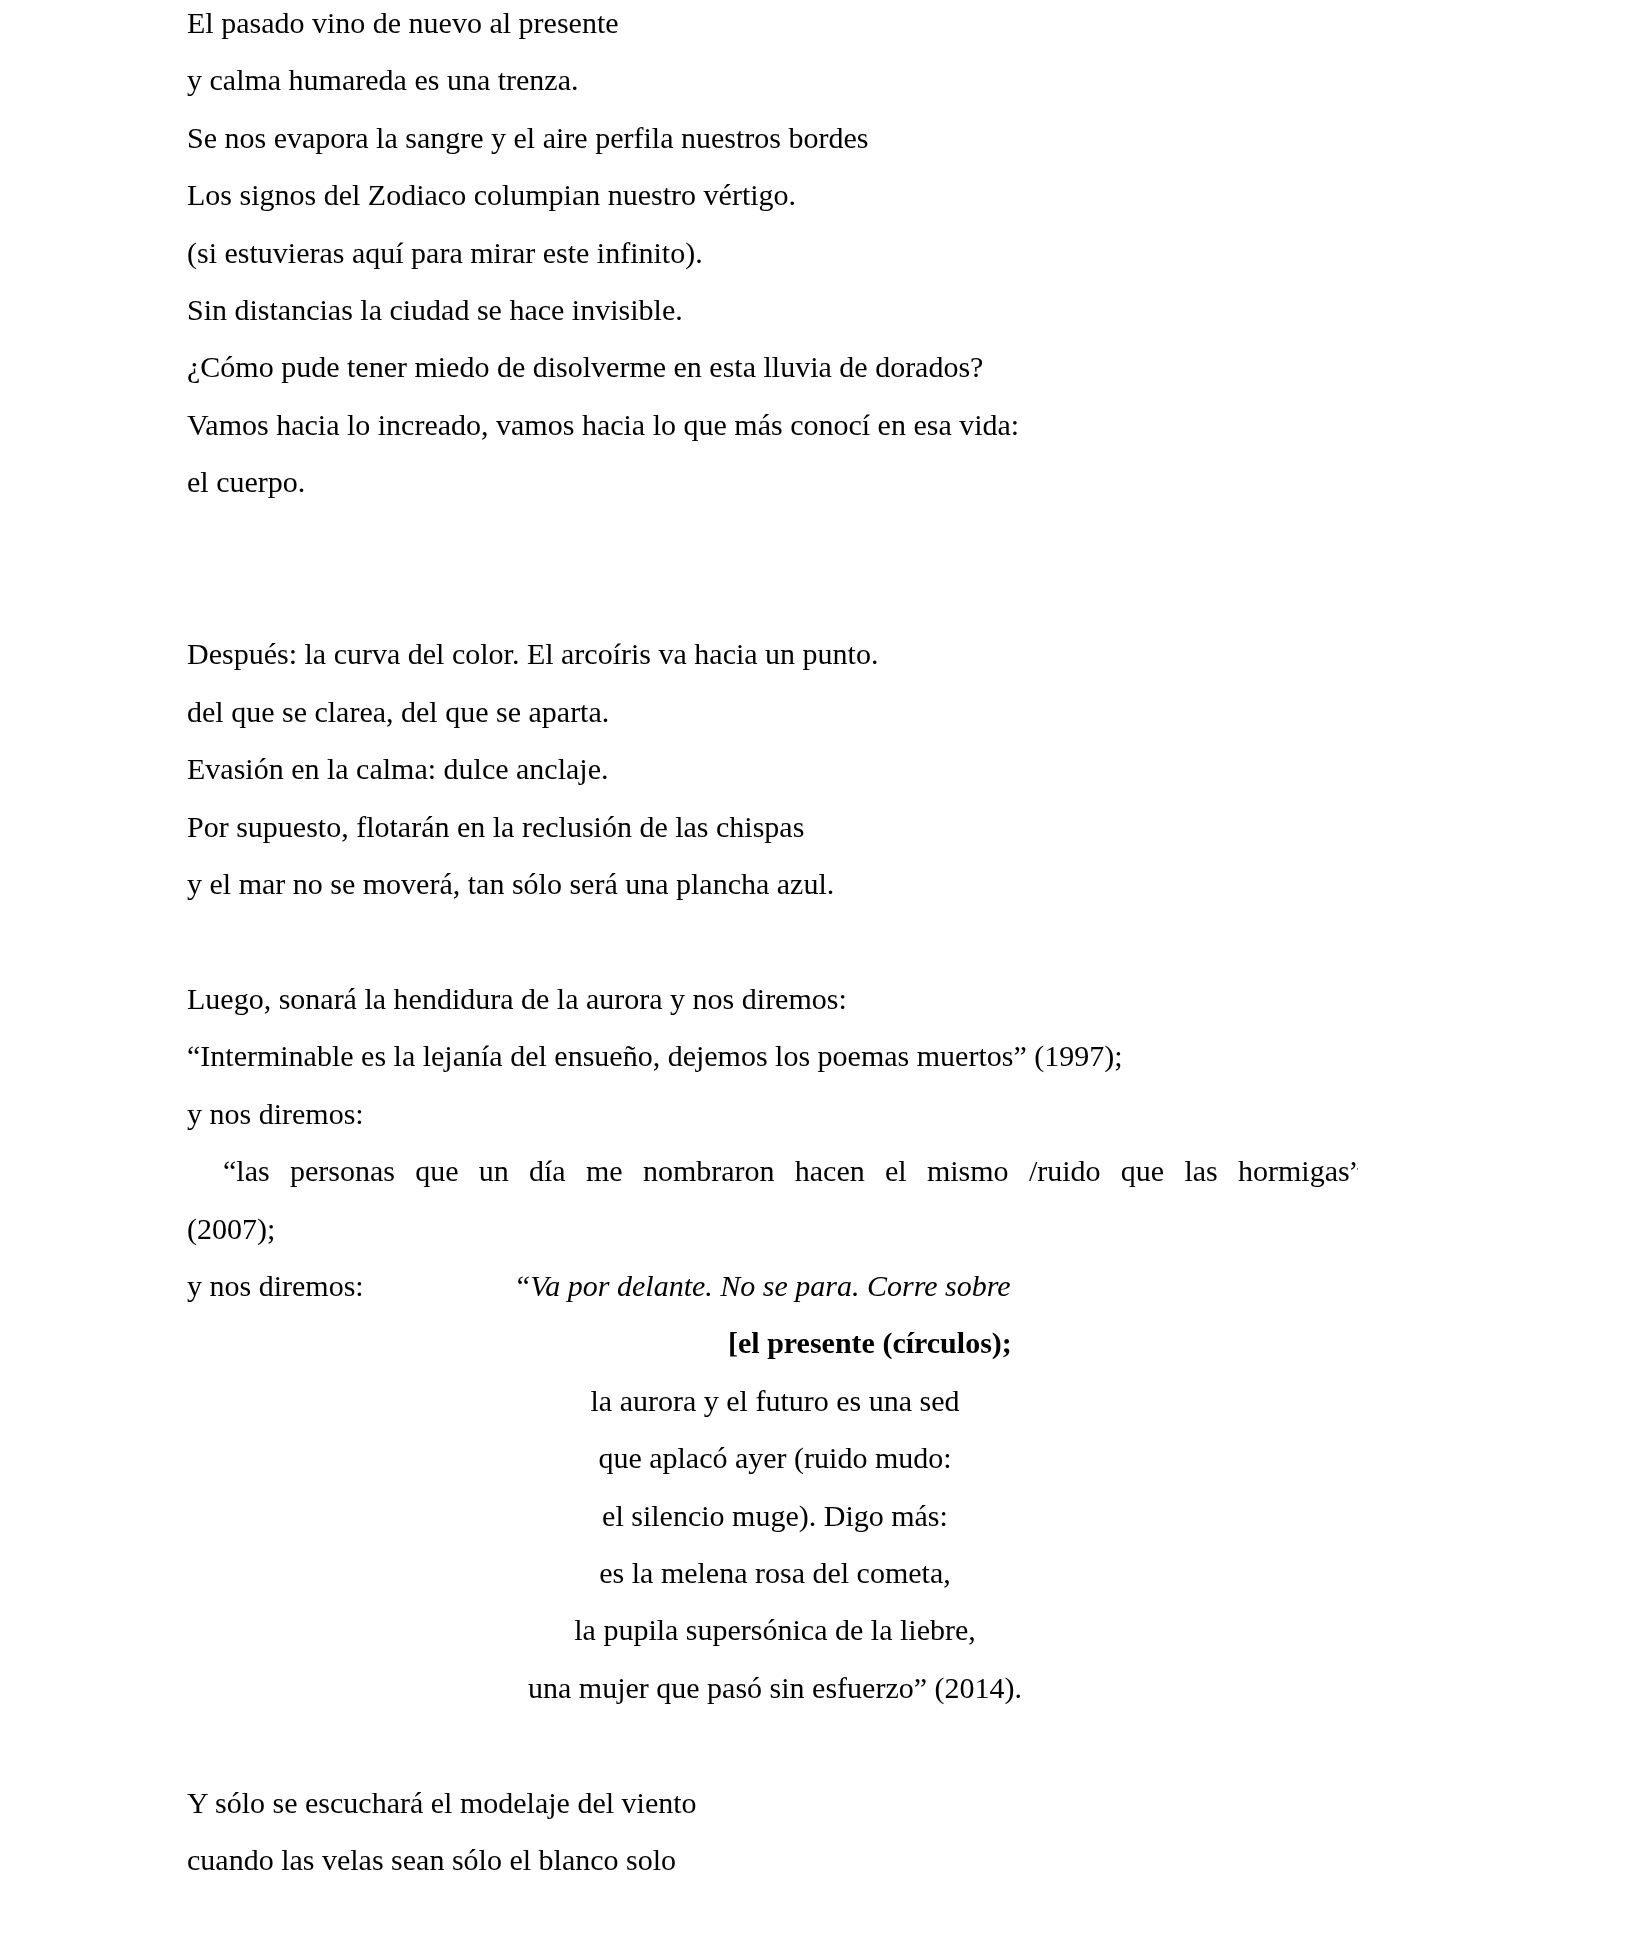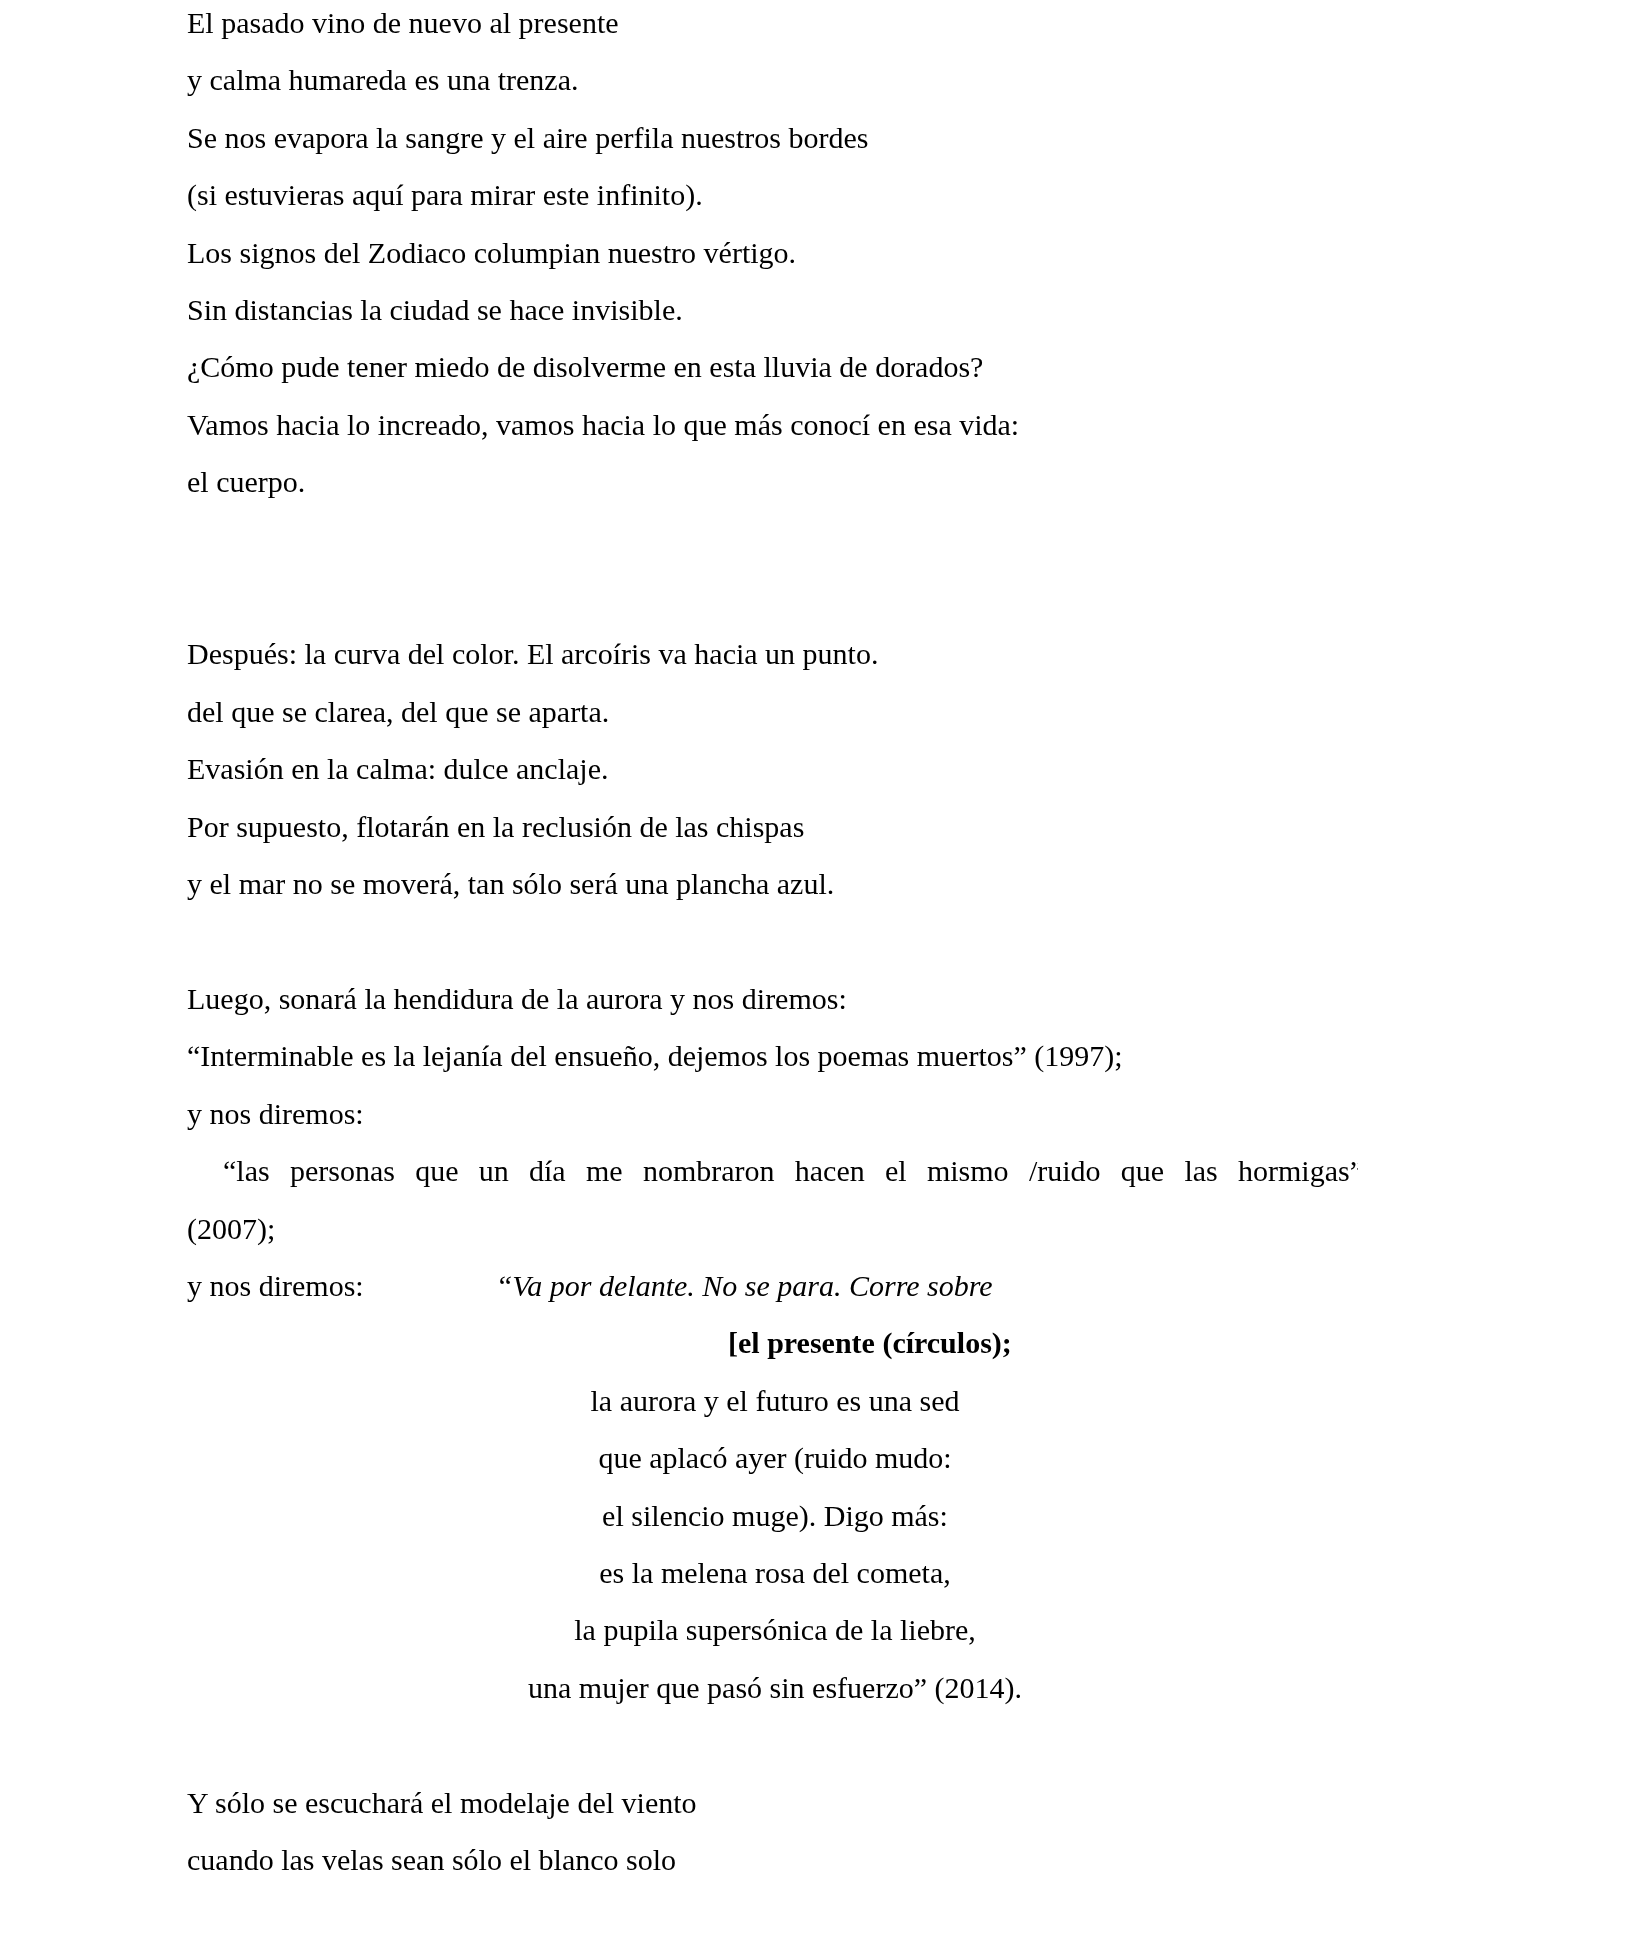--- a/index.html
+++ b/index.html
@@ -42,32 +42,33 @@
   .line.indent {
     padding-left: 541px;
     font-weight: bold;
   }
   .tab {
     display: inline-block;
     width: 132px;
   }
   .italic {
     font-style: italic;
+    margin-left: 18px;
   }
 </style>
 </head>
 <body>
 
 <div class="page">
   <div class="text-block">
       <div class="line">El pasado vino de nuevo al presente</div>
       <div class="line">y calma humareda es una trenza.</div>
       <div class="line">Se nos evapora la sangre y el aire perfila nuestros bordes</div>
+      <div class="line">Los signos del Zodiaco columpian nuestro vértigo.</div>
       <div class="line">(si estuvieras aquí para mirar este infinito).</div>
-      <div class="line">Los signos del Zodiaco columpian nuestro vértigo.</div>
       <div class="line">Sin distancias la ciudad se hace invisible.</div>
       <div class="line">¿Cómo pude tener miedo de disolverme en esta lluvia de dorados?</div>
       <div class="line">Vamos hacia lo increado, vamos hacia lo que más conocí en esa vida:</div>
       <div class="line">el cuerpo.</div>
       <div class="line blank"></div>
       <div class="line blank"></div>
       <div class="line">Después: la curva del color. El arcoíris va hacia un punto.</div>
       <div class="line">del que se clarea, del que se aparta.</div>
       <div class="line">Evasión en la calma: dulce anclaje.</div>
       <div class="line">Por supuesto, flotarán en la reclusión de las chispas</div>

